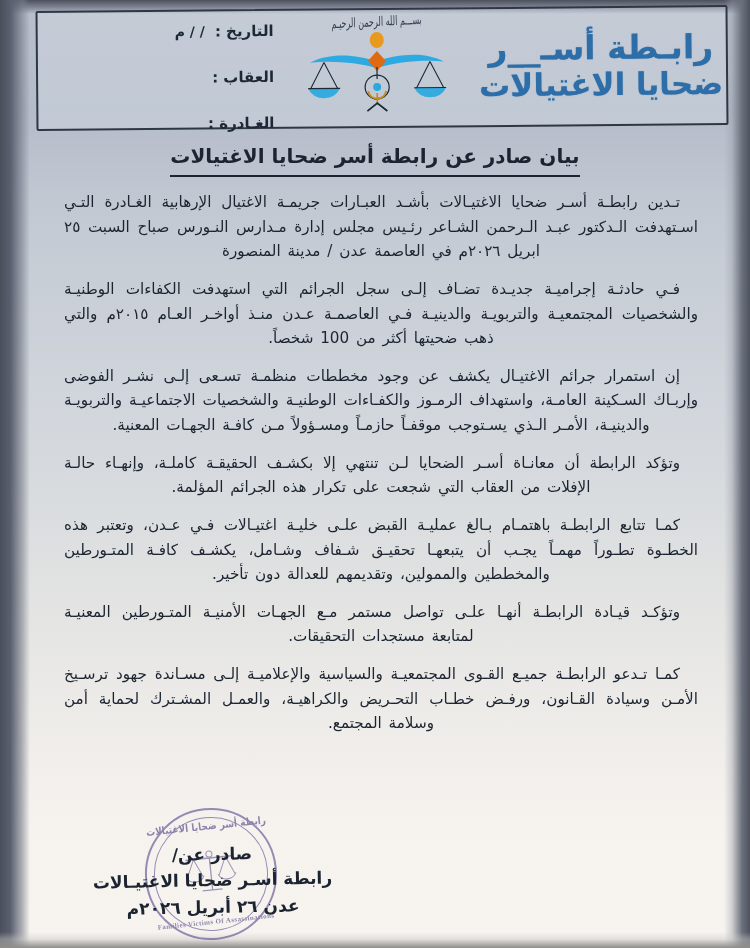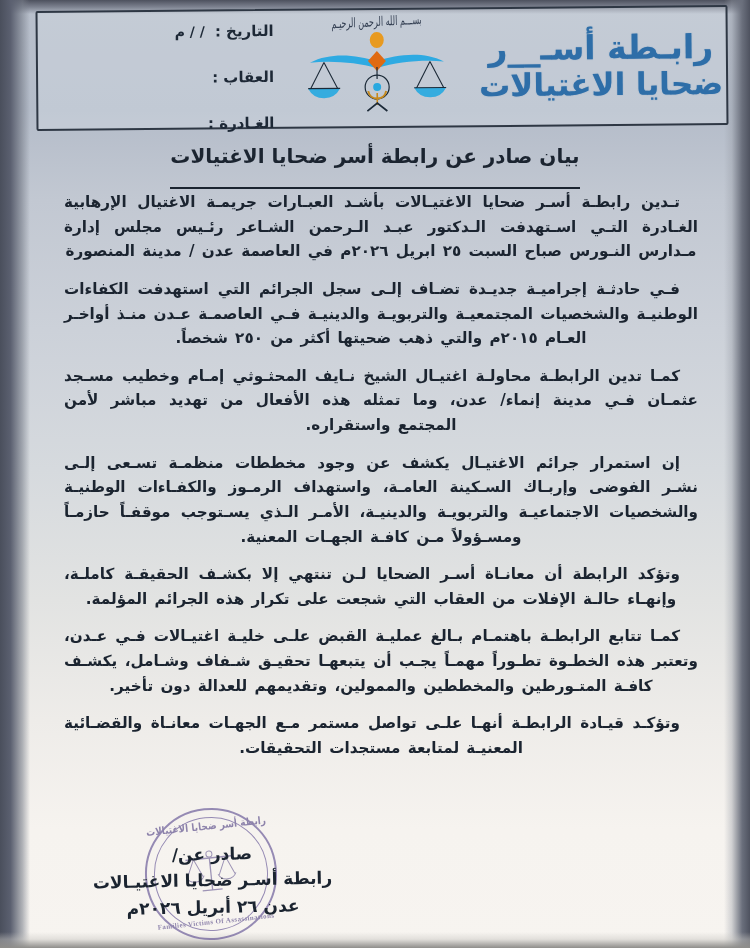--- a/index.html
+++ b/index.html
@@ -150,36 +150,36 @@
     top: 144px;
     left: 0; right: 0;
     text-align: center;
     font-size: 20px;
     font-weight: bold;
     color: #1b2430;
     letter-spacing: 0px;
   }
   .doc-title span {
     border-bottom: 2px solid #1b2430;
-    padding-bottom: 19px;
+    padding-bottom: 7px;
   }
 
   .content {
     position: absolute;
     top: 190px;
     right: 52px;
     left: 48px;
     color: #1b2430;
   }
   .para {
     text-align: justify;
     text-align-last: center;
     font-size: 15.2px;
     line-height: 1.62;
-    font-weight: bold;
+    font-weight: normal;
     margin: 0 0 13px 16px;
     text-indent: 18px;
     word-spacing: 2px;
   }
 
   
   .signature {
     position: absolute;
     right: 380px;
     left: 55px;
@@ -303,26 +303,26 @@
 
     </div>
   </div>
 
   <div class="doc-title">
     <span>بيان صادر عن رابطة أسر ضحايا الاغتيالات</span>
   </div>
 
   <div class="content">
     <p class="para">تـدين رابطـة أسـر ضحايا الاغتيـالات بأشـد العبـارات جريمـة الاغتيال الإرهابية الغـادرة التـي اسـتهدفت الـدكتور عبـد الـرحمن الشـاعر رئـيس مجلس إدارة مـدارس النـورس صباح السبت ٢٥ ابريل ٢٠٢٦م في العاصمة عدن / مدينة المنصورة</p>
-    <p class="para">فـي حادثـة إجراميـة جديـدة تضـاف إلـى سجل الجرائم التي استهدفت الكفاءات الوطنيـة والشخصيات المجتمعيـة والتربويـة والدينيـة فـي العاصمـة عـدن منـذ أواخـر العـام ٢٠١٥م والتي ذهب ضحيتها أكثر من ٢٥٠ شخصاً.</p>
-    <p class="para">كمـا تدين الرابطـة محاولـة اغتيـال الشيخ نـايف المحثـوثي إمـام وخطيب مسـجد عثمـان فـي مدينة إنماء/ عدن، وما تمثله هذه الأفعال من تهديد مباشر لأمن المجتمع واستقراره.</p>
+    <p class="para">فـي حادثـة إجراميـة جديـدة تضـاف إلـى سجل الجرائم التي استهدفت الكفاءات الوطنيـة والشخصيات المجتمعيـة والتربويـة والدينيـة فـي العاصمـة عـدن منـذ أواخـر العـام ٢٠١٥م والتي ذهب ضحيتها أكثر من 100 شخصاً.</p>
     <p class="para">إن استمرار جرائم الاغتيـال يكشف عن وجود مخططات منظمـة تسـعى إلـى نشـر الفوضى وإربـاك السـكينة العامـة، واستهداف الرمـوز والكفـاءات الوطنيـة والشخصيات الاجتماعيـة والتربويـة والدينيـة، الأمـر الـذي يسـتوجب موقفـاً حازمـاً ومسـؤولاً مـن كافـة الجهـات المعنية.</p>
     <p class="para">وتؤكد الرابطة أن معانـاة أسـر الضحايا لـن تنتهي إلا بكشـف الحقيقـة كاملـة، وإنهـاء حالـة الإفلات من العقاب التي شجعت على تكرار هذه الجرائم المؤلمة.</p>
     <p class="para">كمـا تتابع الرابطـة باهتمـام بـالغ عمليـة القبض علـى خليـة اغتيـالات فـي عـدن، وتعتبر هذه الخطـوة تطـوراً مهمـاً يجـب أن يتبعهـا تحقيـق شـفاف وشـامل، يكشـف كافـة المتـورطين والمخططين والممولين، وتقديمهم للعدالة دون تأخير.</p>
-    <p class="para">وتؤكـد قيـادة الرابطـة أنهـا علـى تواصل مستمر مـع الجهـات معانـاة والقضـائية المعنيـة لمتابعة مستجدات التحقيقات.</p>
+    <p class="para">وتؤكـد قيـادة الرابطـة أنهـا علـى تواصل مستمر مـع الجهـات الأمنيـة المتـورطين المعنيـة لمتابعة مستجدات التحقيقات.</p>
+    <p class="para">كمـا تـدعو الرابطـة جميـع القـوى المجتمعيـة والسياسية والإعلاميـة إلـى مسـاندة جهود ترسـيخ الأمـن وسيادة القـانون، ورفـض خطـاب التحـريض والكراهيـة، والعمـل المشـترك لحماية أمن وسلامة المجتمع.</p>
   </div>
 
   <div class="stamp">
     <div class="stamp-arc-top">رابطة أسر ضحايا الاغتيالات</div>
     <svg class="stamp-scales" width="60" height="54" viewBox="0 0 60 54">
       <line x1="6" y1="12" x2="54" y2="12" stroke="#4e3f82" stroke-width="1.3"></line>
       <path d="M14 12 L6 30 M14 12 L22 30" stroke="#4e3f82" stroke-width="1" fill="none"></path>
       <path d="M5 29 A10 10 0 0 0 23 29" stroke="#4e3f82" stroke-width="1" fill="none"></path>
       <path d="M46 12 L38 30 M46 12 L54 30" stroke="#4e3f82" stroke-width="1" fill="none"></path>
       <path d="M37 29 A10 10 0 0 0 55 29" stroke="#4e3f82" stroke-width="1" fill="none"></path>

